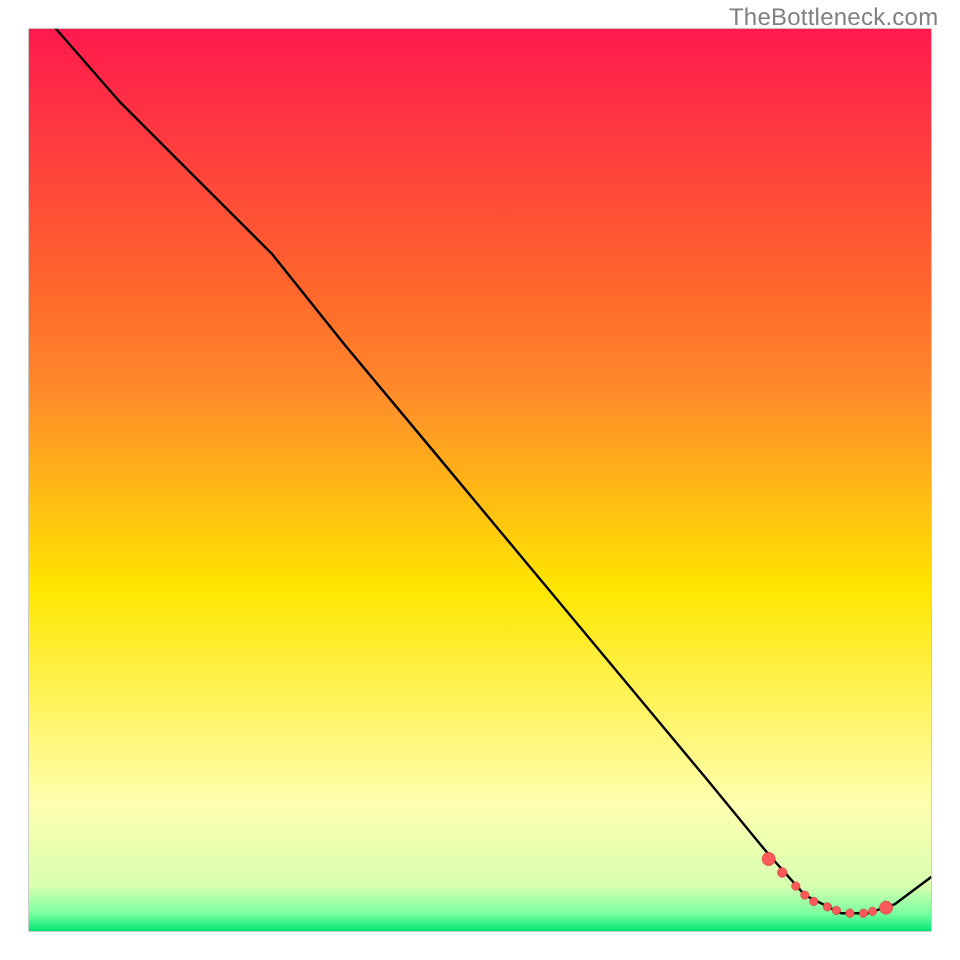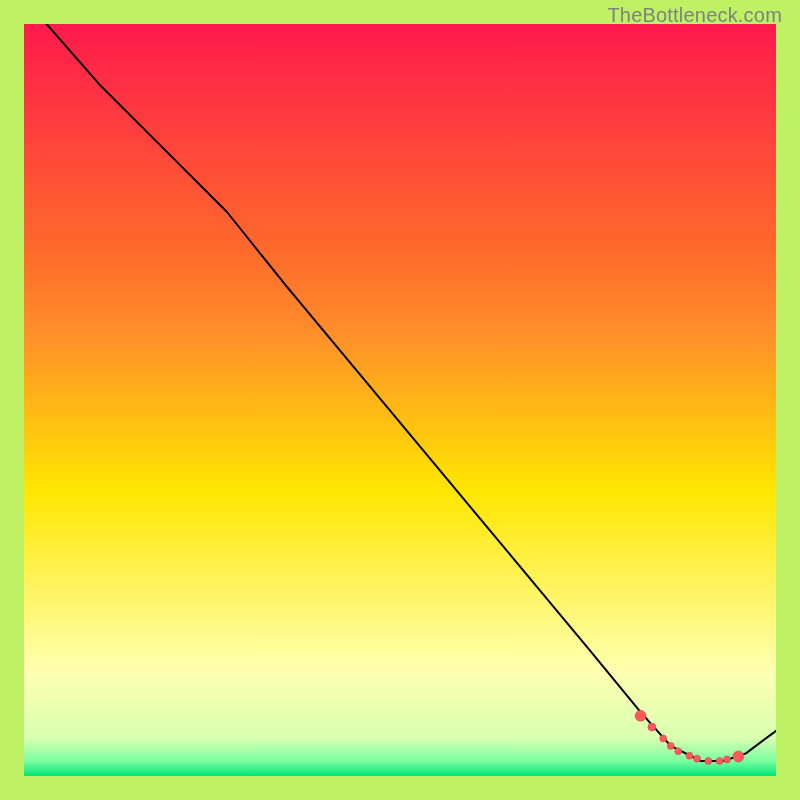--- a/index.html
+++ b/index.html
@@ -7,21 +7,21 @@
     padding: 0;
     width: 800px;
     height: 800px;
     background: #000;
     overflow: hidden;
     font-family: Arial, Helvetica, sans-serif;
   }
   .frame {
     width: 800px;
     height: 800px;
-    background: #bef264;
+    background: #ffffff;
     position: relative;
   }
   .watermark {
     position: absolute;
     top: 4px;
     right: 18px;
     color: #808080;
     font-size: 20px;
     font-weight: 500;
     letter-spacing: 0.2px;

